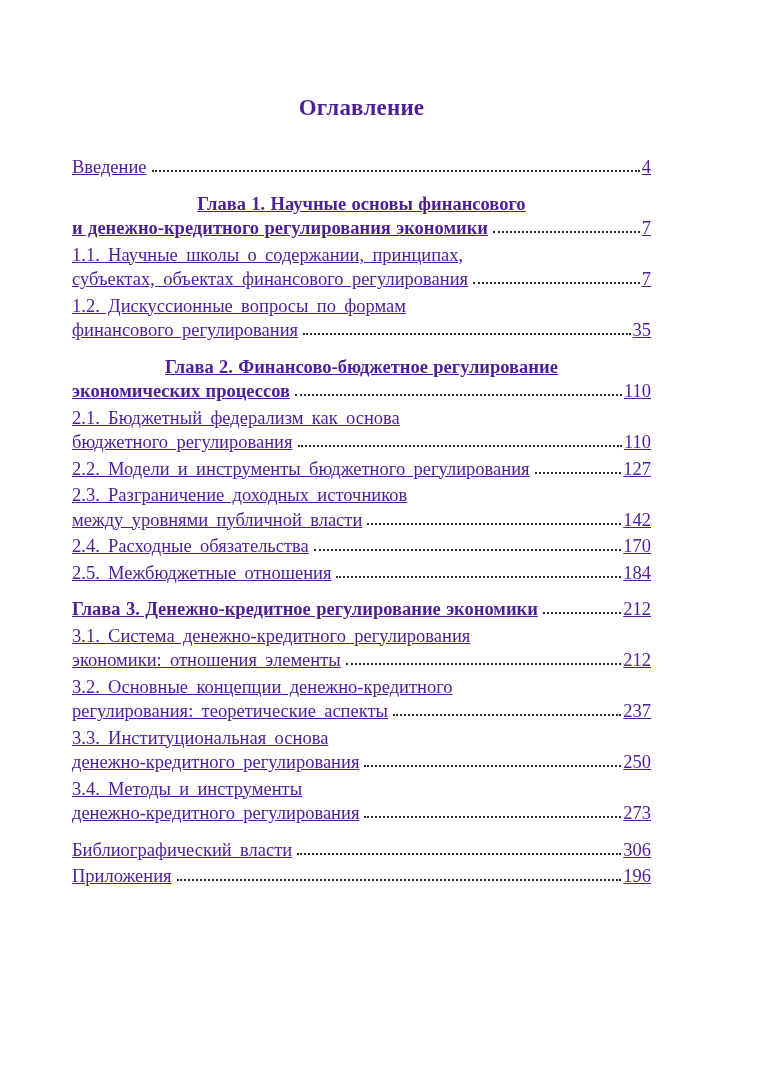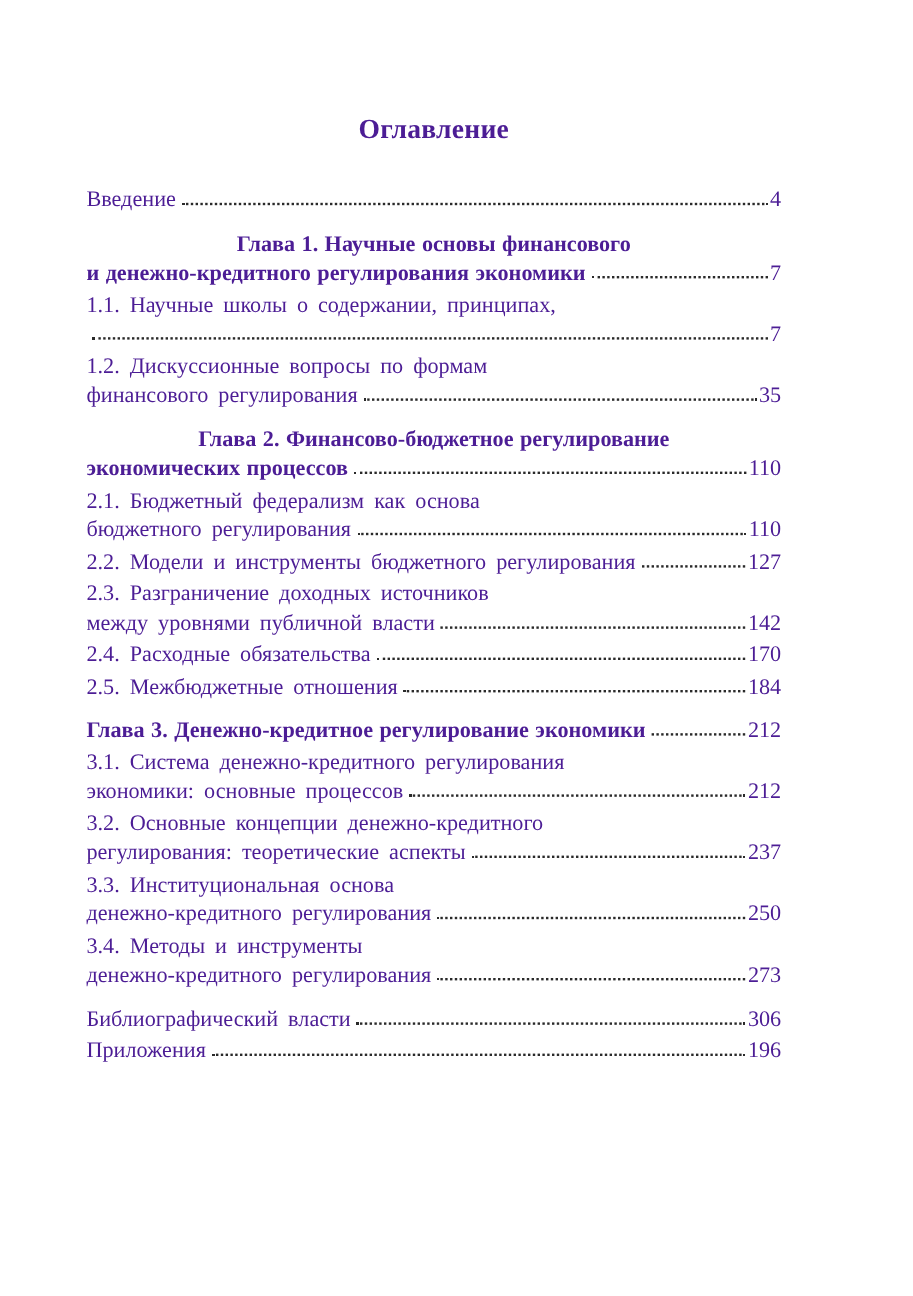--- a/index.html
+++ b/index.html
@@ -27,20 +27,21 @@
     line-height: 28px;
     letter-spacing: 0.2px;
   }
   .toc-list {
     width: 100%;
   }
   .entry {
     margin: 0 0 2px 0;
     font-size: 18.5px;
     line-height: 24.5px;
+    text-decoration: underline;
   }
   .entry.space-before {
     margin-top: 12px;
   }
   .entry .line {
     word-spacing: 0.2em;
   }
   .entry.chapter .line {
     font-weight: bold;
     word-spacing: 0.04em;
@@ -84,20 +85,21 @@
         <div class="line">Глава 1. Научные основы финансового</div>
         <div class="line last">
           <span class="txt">и денежно-кредитного регулирования экономики</span>
           <span class="dots"></span>
           <span class="pg">7</span>
         </div>
       </div>
       <div class="entry">
         <div class="line">1.1. Научные школы о содержании, принципах,</div>
         <div class="line last">
+          <span class="txt">субъектах, объектах финансового регулирования</span>
           <span class="dots"></span>
           <span class="pg">7</span>
         </div>
       </div>
       <div class="entry">
         <div class="line">1.2. Дискуссионные вопросы по формам</div>
         <div class="line last">
           <span class="txt">финансового регулирования</span>
           <span class="dots"></span>
           <span class="pg">35</span>
@@ -151,21 +153,21 @@
       <div class="entry chapter space-before">
         <div class="line last">
           <span class="txt">Глава 3. Денежно-кредитное регулирование экономики</span>
           <span class="dots"></span>
           <span class="pg">212</span>
         </div>
       </div>
       <div class="entry">
         <div class="line">3.1. Система денежно-кредитного регулирования</div>
         <div class="line last">
-          <span class="txt">экономики: основные процессов</span>
+          <span class="txt">экономики: отношения элементы</span>
           <span class="dots"></span>
           <span class="pg">212</span>
         </div>
       </div>
       <div class="entry">
         <div class="line">3.2. Основные концепции денежно-кредитного</div>
         <div class="line last">
           <span class="txt">регулирования: теоретические аспекты</span>
           <span class="dots"></span>
           <span class="pg">237</span>

